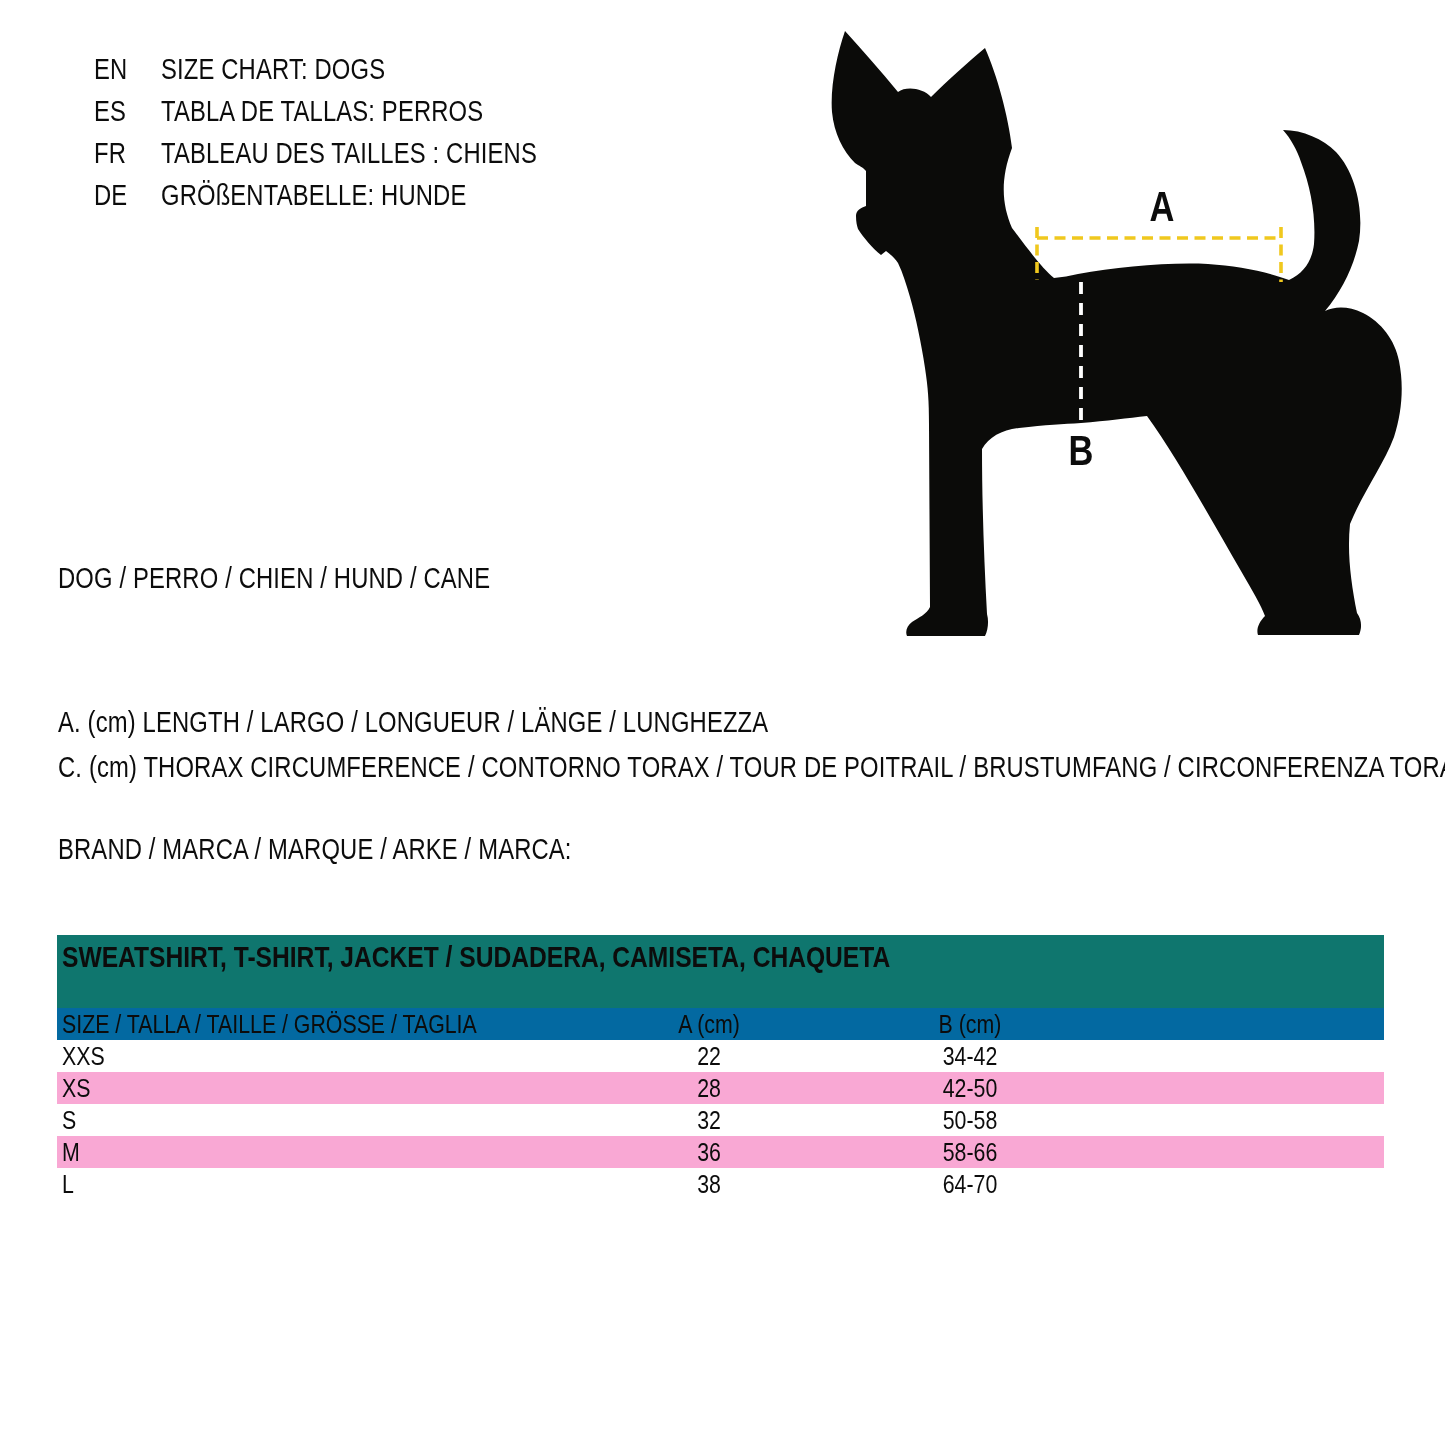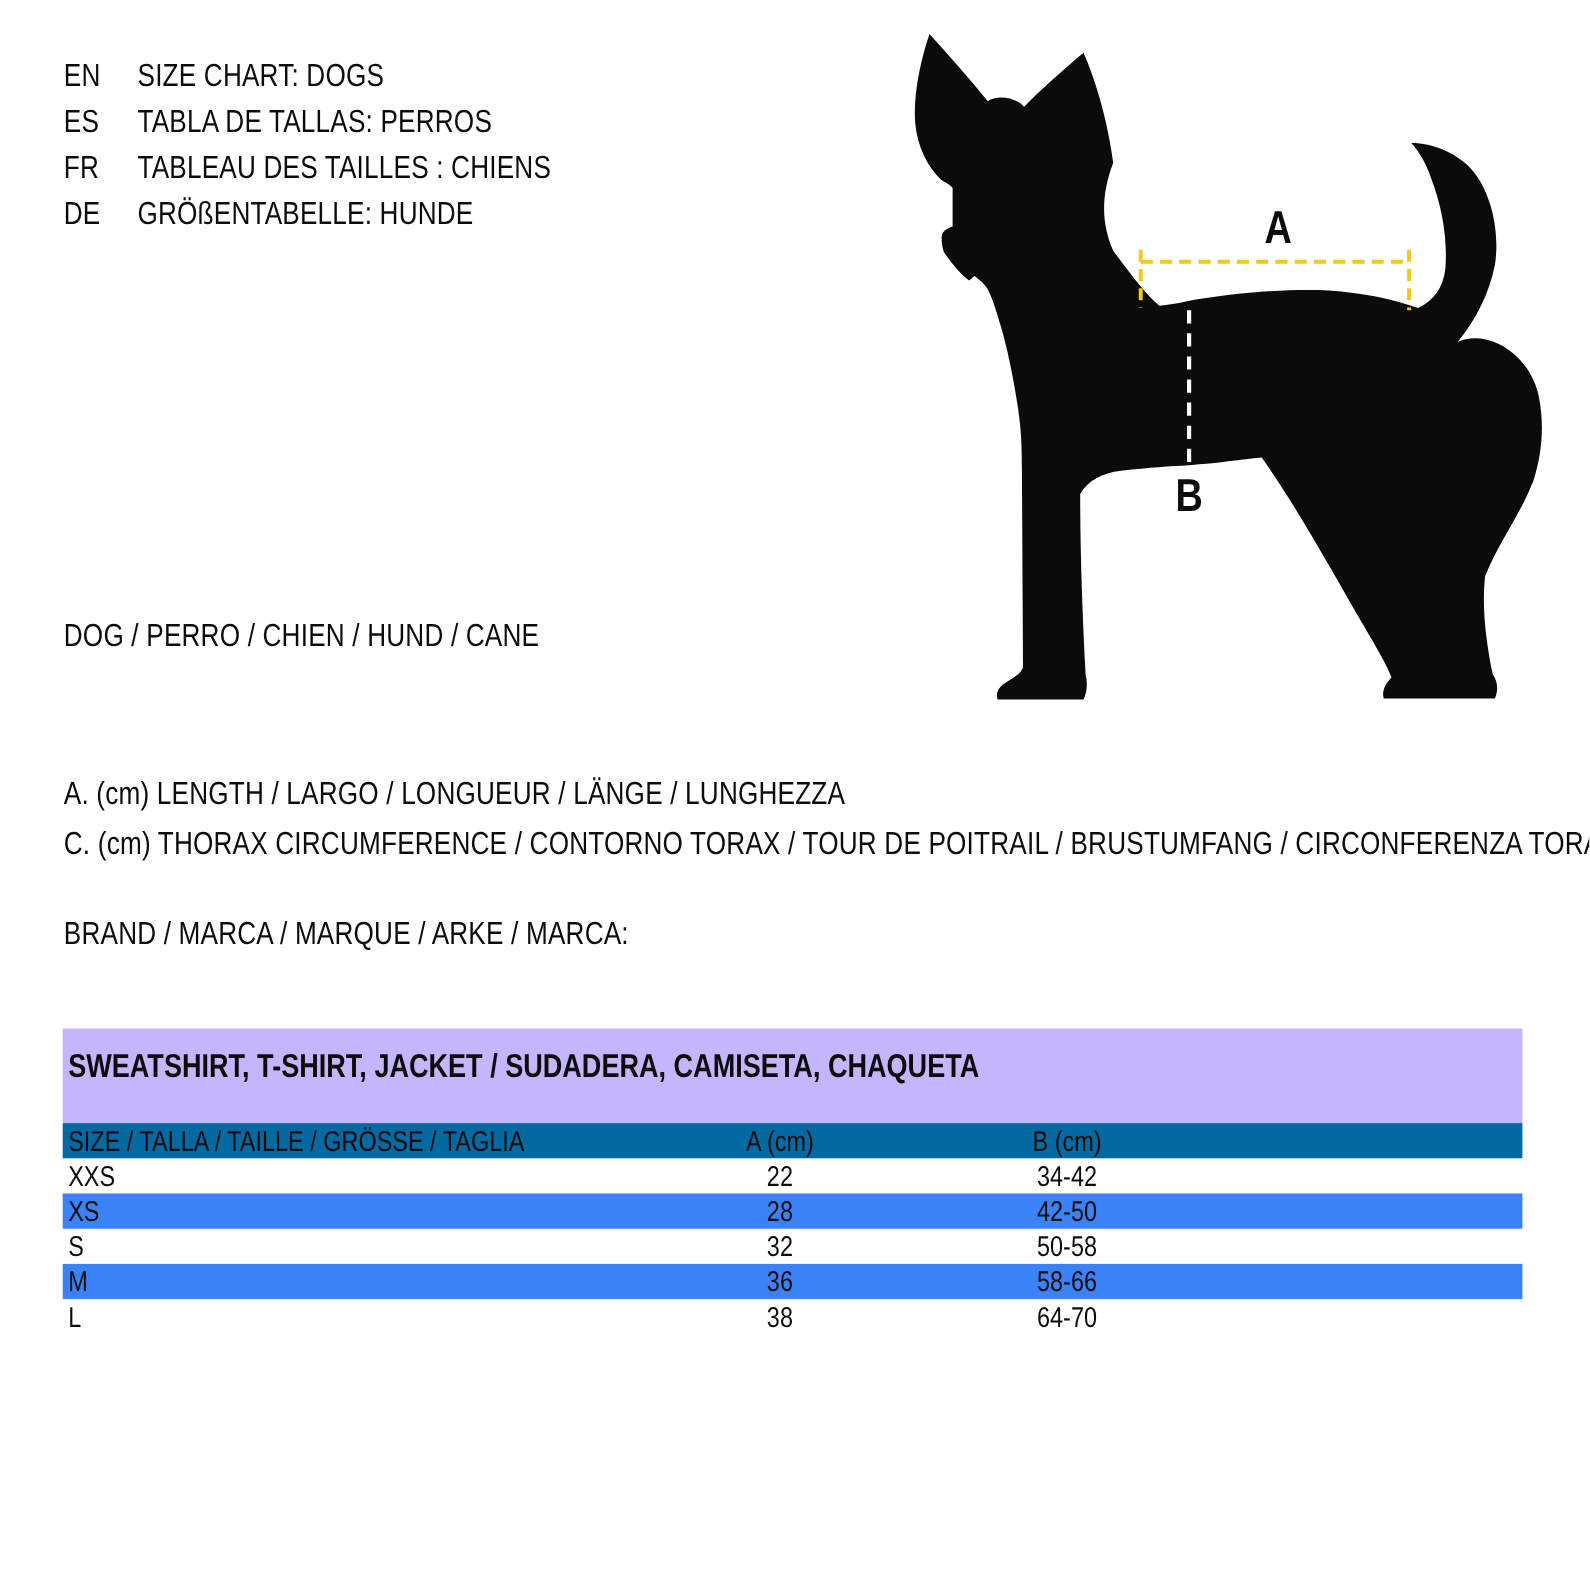--- a/index.html
+++ b/index.html
@@ -11,21 +11,21 @@
     overflow: hidden;
     font-family: "Liberation Sans", "DejaVu Sans", sans-serif;
     color: #0c0c0c;
   }
   
   .cond  { display: inline-block; transform: scaleX(0.82); transform-origin: 0 50%; white-space: nowrap; }
   .condc { display: inline-block; transform: translateX(-50%) scaleX(0.82); transform-origin: 50% 50%; white-space: nowrap; }
 
   
   .lang-block { position: absolute; left: 58px; top: 48px; }
-  .lang-row   { height: 42px; line-height: 42px; font-size: 29px; letter-spacing: 0.2px; }
+  .lang-row   { height: 42px; line-height: 42px; font-size: 29px; letter-spacing: 0.2px; margin-left: 36px; }
   .lang-code  { position: absolute; left: 0; }
   .lang-label { position: absolute; left: 67px; }
   .lang-row   { position: relative; width: 700px; }
 
   
   .caption-line { position: absolute; left: 58px; font-size: 29px; line-height: 34px; letter-spacing: 0.2px; white-space: nowrap; }
   #dog-caption  { top: 561px; }
   #legend-a     { top: 705px; }
   #legend-c     { top: 750px; }
   #brand-line   { top: 832px; }
@@ -35,32 +35,32 @@
   .diagram-label {
     position: absolute; font-size: 42px; font-weight: 700; line-height: 42px;
     color: #0c0c0c;
   }
   #label-a { left: 1162px; top: 186px; }
   #label-b { left: 1081px; top: 430px; }
 
   
   .size-table { position: absolute; left: 57px; top: 935px; width: 1327px; }
   .table-banner {
-    background: #c4b5fd; height: 68px; padding: 18px 0 0 0;
+    background: #0f766e; height: 68px; padding: 5px 0 0 0;
   }
   .banner-line {
     height: 33px; line-height: 33px; font-size: 30px; font-weight: 700;
     padding-left: 5px; white-space: nowrap;
   }
   .col-header-row {
     position: relative; background: #0369a1; height: 32px; line-height: 32px;
     font-size: 26px;
   }
   .t-row { position: relative; height: 32px; line-height: 32px; font-size: 26px; }
-  .t-row.alt { background: #3b82f6; text-align: right; }
+  .t-row.alt { background: #f9a8d4; text-align: right; }
   .cell-size { position: absolute; left: 5px; top: 0; }
   .cell-a { position: absolute; left: 652px; top: 0; }
   .cell-b { position: absolute; left: 913px; top: 0; }
 </style>
 </head>
 <body>
 
 <div class="page">
 
   <div class="lang-block">

